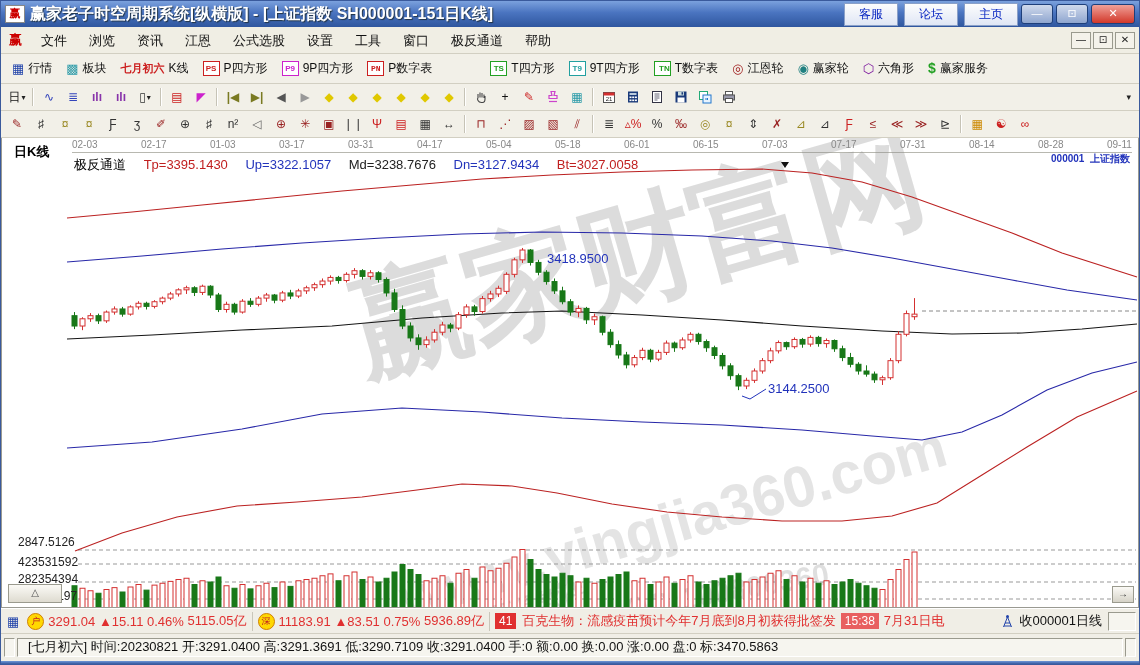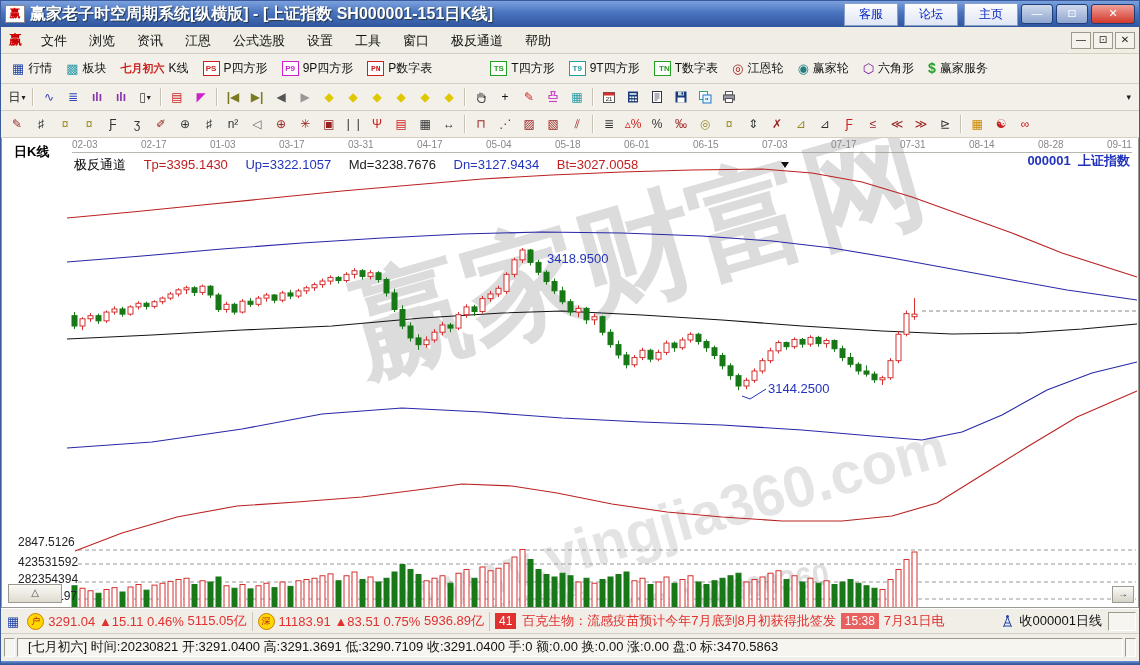--- a/index.html
+++ b/index.html
@@ -36,21 +36,21 @@
   .chartwrap{position:relative;flex:1;background:#fff;border:1px solid #9a9a92;border-top:none;margin:0;overflow:hidden;}
   .dates{position:absolute;left:70px;right:6px;top:1px;height:13px;display:flex;justify-content:space-between;border-bottom:1px solid #b8b8b0;}
   .dates span{font-size:10px;color:#888;}
   .klabel{position:absolute;left:12px;top:5px;font-size:13px;color:#000;font-weight:bold;}
   .indic{position:absolute;left:72px;top:18px;font-size:13px;white-space:nowrap;}
   .indic span{margin-right:14px;}
   .ind-name{color:#000;}
   .ind-red{color:#c02020;}
   .ind-blue{color:#2233bb;}
   .ind-black{color:#222;}
-  .symline{position:absolute;right:8px;top:14px;font-size:13px;color:#2233bb;font-weight:bold;}
+  .symline{position:absolute;right:8px;top:14px;font-size:10px;color:#2233bb;font-weight:bold;}
   .axis-label{position:absolute;font-size:12px;color:#222;left:16px;}
   .wm{position:absolute;color:rgba(140,140,140,0.30);pointer-events:none;white-space:nowrap;font-weight:bold;}
   .wm1{left:330px;top:120px;font-size:118px;transform:rotate(-16deg);transform-origin:left top;}
   .wm2{left:390px;top:430px;font-size:58px;transform:rotate(-16deg);transform-origin:left top;color:rgba(150,150,150,0.26);}
   .wm3{left:620px;top:455px;font-size:30px;transform:rotate(-10deg);transform-origin:left top;color:rgba(150,150,150,0.30);}
   .wm4{left:150px;top:560px;font-size:24px;transform:rotate(-16deg);transform-origin:left top;color:rgba(150,150,150,0.30);}
   .anno{position:absolute;font-size:13px;color:#2233bb;}
   .vol-toggle{position:absolute;left:6px;bottom:4px;width:52px;height:17px;background:linear-gradient(#fbfaf6,#dedbd0);border:1px solid #9a9a8e;font-size:10px;color:#555;text-align:center;line-height:16px;cursor:pointer;}
   .scroll-right{position:absolute;right:4px;bottom:4px;width:20px;height:15px;background:linear-gradient(#fbfaf6,#d6d3c8);border:1px solid #9a9a8e;font-size:10px;color:#333;text-align:center;line-height:13px;cursor:pointer;}
   

